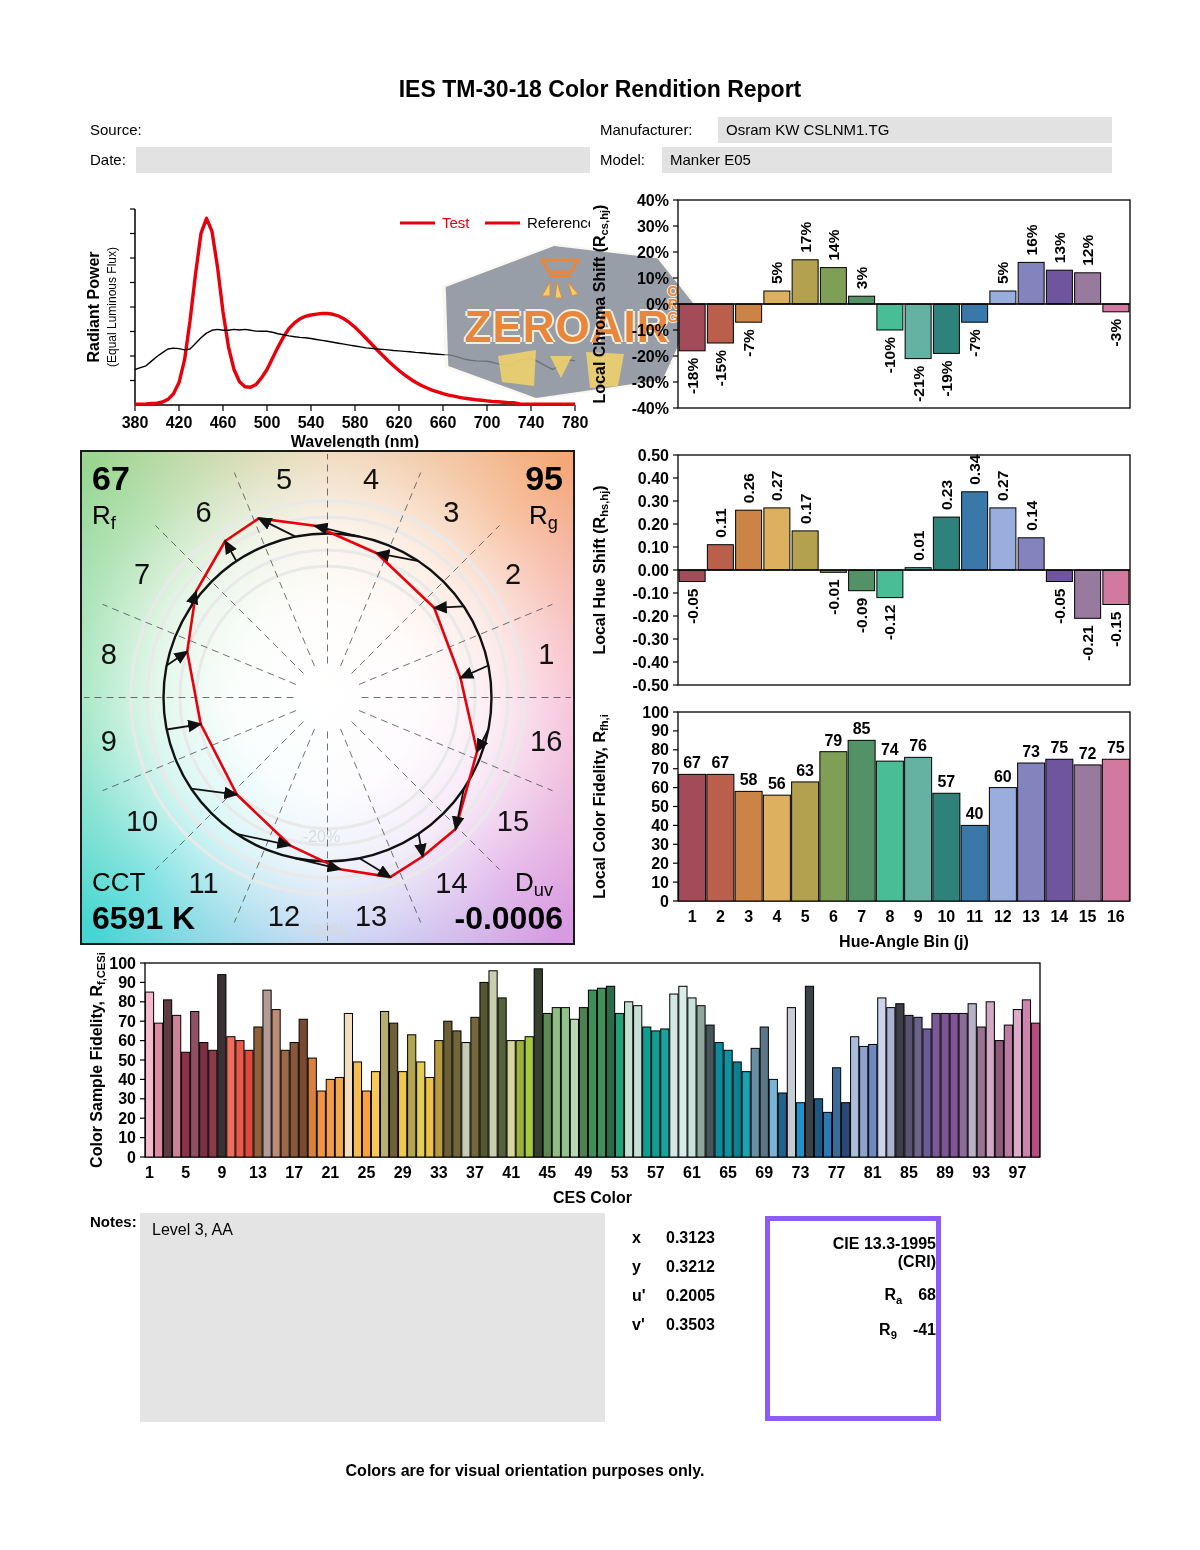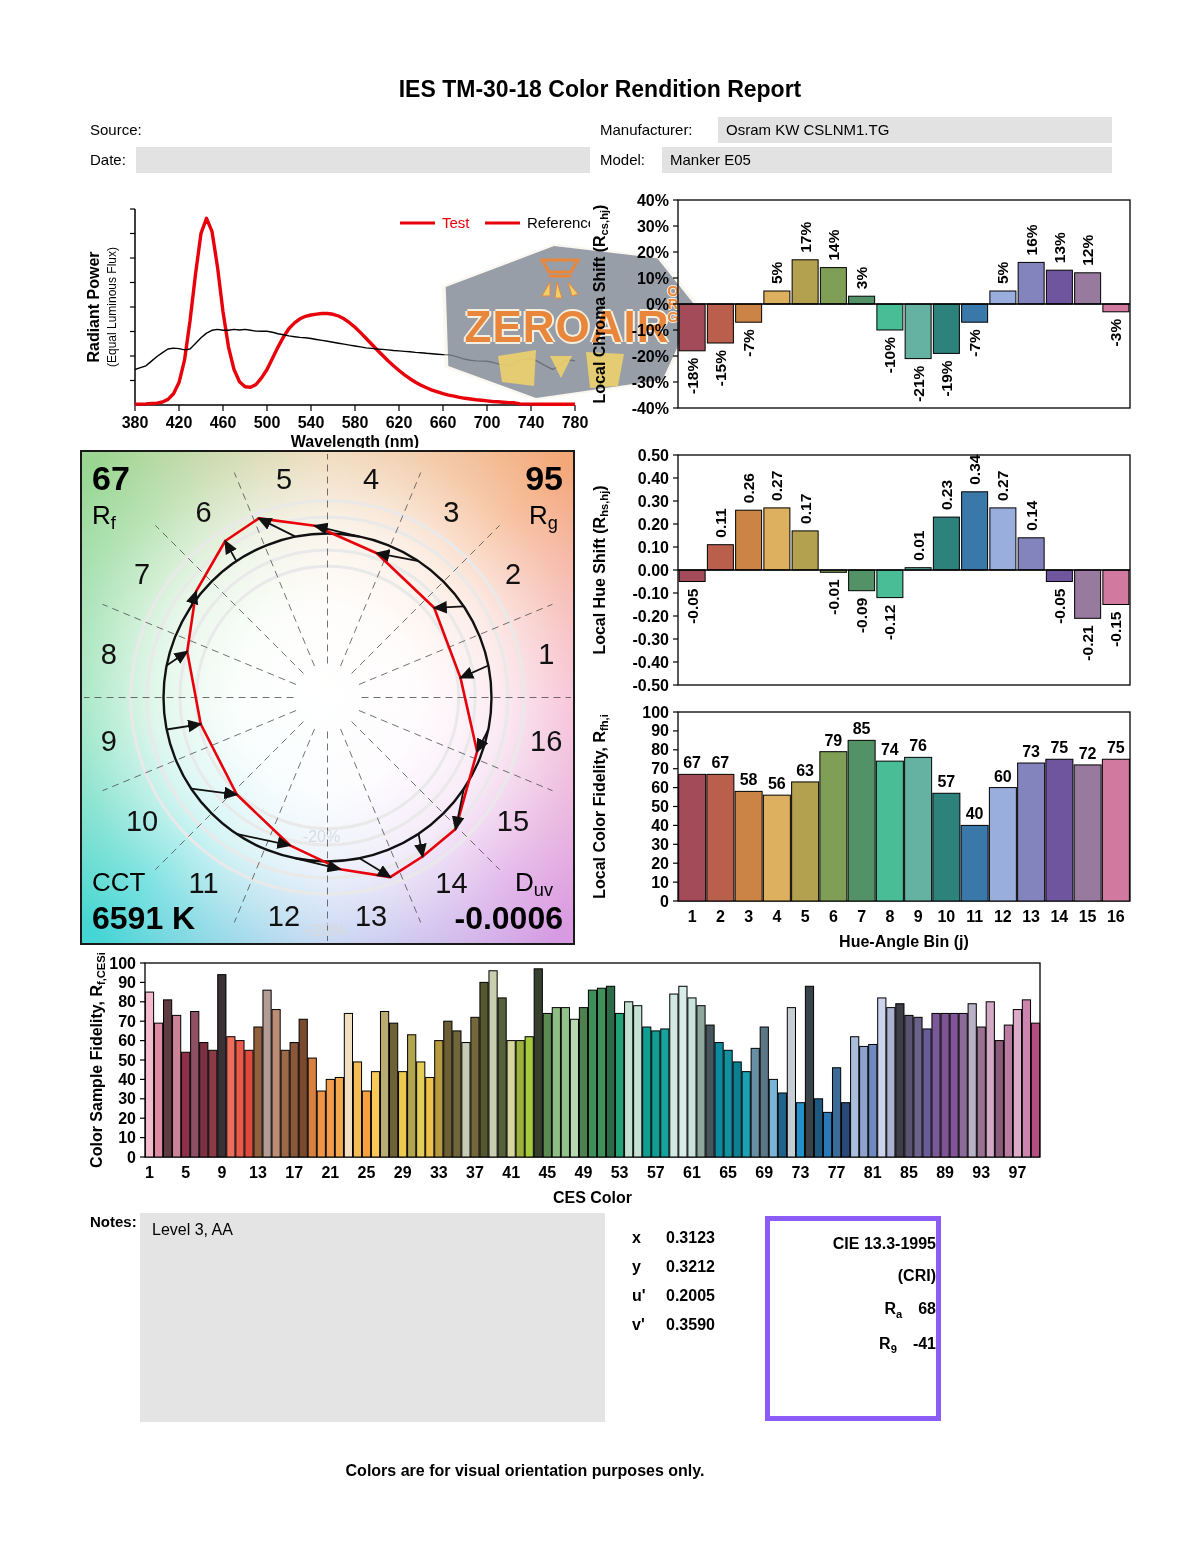--- a/index.html
+++ b/index.html
@@ -10,21 +10,21 @@
   .hdr-label{font-size:15px;font-weight:normal;line-height:26px;}
   .hdr-field{background:#e2e2e2;height:26px;font-size:15px;line-height:26px;padding-left:8px;box-sizing:border-box;}
   #footer-note{top:1434px;left:0;width:1050px;text-align:center;font-size:16px;font-weight:bold;margin-top:28px;}
   #notes-label{top:1213px;left:90px;font-size:15px;font-weight:bold;}
   #notes-box{top:1213px;left:140px;width:465px;height:209px;background:#e4e4e4;font-size:16px;padding:8px 9px 0 12px;box-sizing:border-box;}
   #chromaticity{top:1229px;left:632px;width:130px;}
   .chrom-row{display:flex;margin-bottom:11px;font-size:16px;font-weight:bold;}
   .chrom-row .cl{width:34px;}
   #cri-box{top:1216px;left:765px;width:176px;height:205px;border:5px solid #8b5cf6;box-sizing:border-box;text-align:right;}
   #cri-title{margin-top:14px;font-size:16px;font-weight:bold;}
-  #cri-subtitle{margin-top:14px;font-size:16px;font-weight:bold;}
+  #cri-subtitle{font-size:16px;font-weight:bold;}
   .cri-row{margin-top:15px;font-size:16px;font-weight:bold;}
   .cri-row .cv{display:inline-block;margin-left:16px;}
   sub{font-size:70%;}
   
   #cvg{top:450px;left:80px;width:495px;height:495px;border:2px solid #1a1a1a;box-sizing:border-box;
     background:
       radial-gradient(circle 330px at 50% 50%, #ffffff 0%, rgba(255,255,255,0.97) 28%, rgba(255,255,255,0.78) 52%, rgba(255,255,255,0.30) 78%, rgba(255,255,255,0) 100%),
       conic-gradient(from 0deg at 50% 50%, #e8c89c 0deg, #f4a878 45deg, #f4a6c4 90deg, #d89ae2 135deg, #a8c2ee 180deg, #44d6d4 225deg, #7adca6 270deg, #9ad692 315deg, #e8c89c 360deg);}
   
   #watermark{top:246px;left:438px;width:258px;height:152px;pointer-events:none;}
@@ -541,21 +541,21 @@
       <div class="chrom-row">
         <span class="cl">y</span>
         <span class="cv">0.3212</span>
       </div>
       <div class="chrom-row">
         <span class="cl">u'</span>
         <span class="cv">0.2005</span>
       </div>
       <div class="chrom-row">
         <span class="cl">v'</span>
-        <span class="cv">0.3590</span>
+        <span class="cv">0.3503</span>
       </div>
     </div>
 
   <div class="abs" id="cri-box">
     <div id="cri-title">CIE 13.3-1995</div>
     <div id="cri-subtitle">(CRI)</div>
     <div id="cri-rows">
         <div class="cri-row"><span>R<sub>a</sub></span><span class="cv">68</span></div>
         <div class="cri-row"><span>R<sub>9</sub></span><span class="cv">-41</span></div>
       </div>

